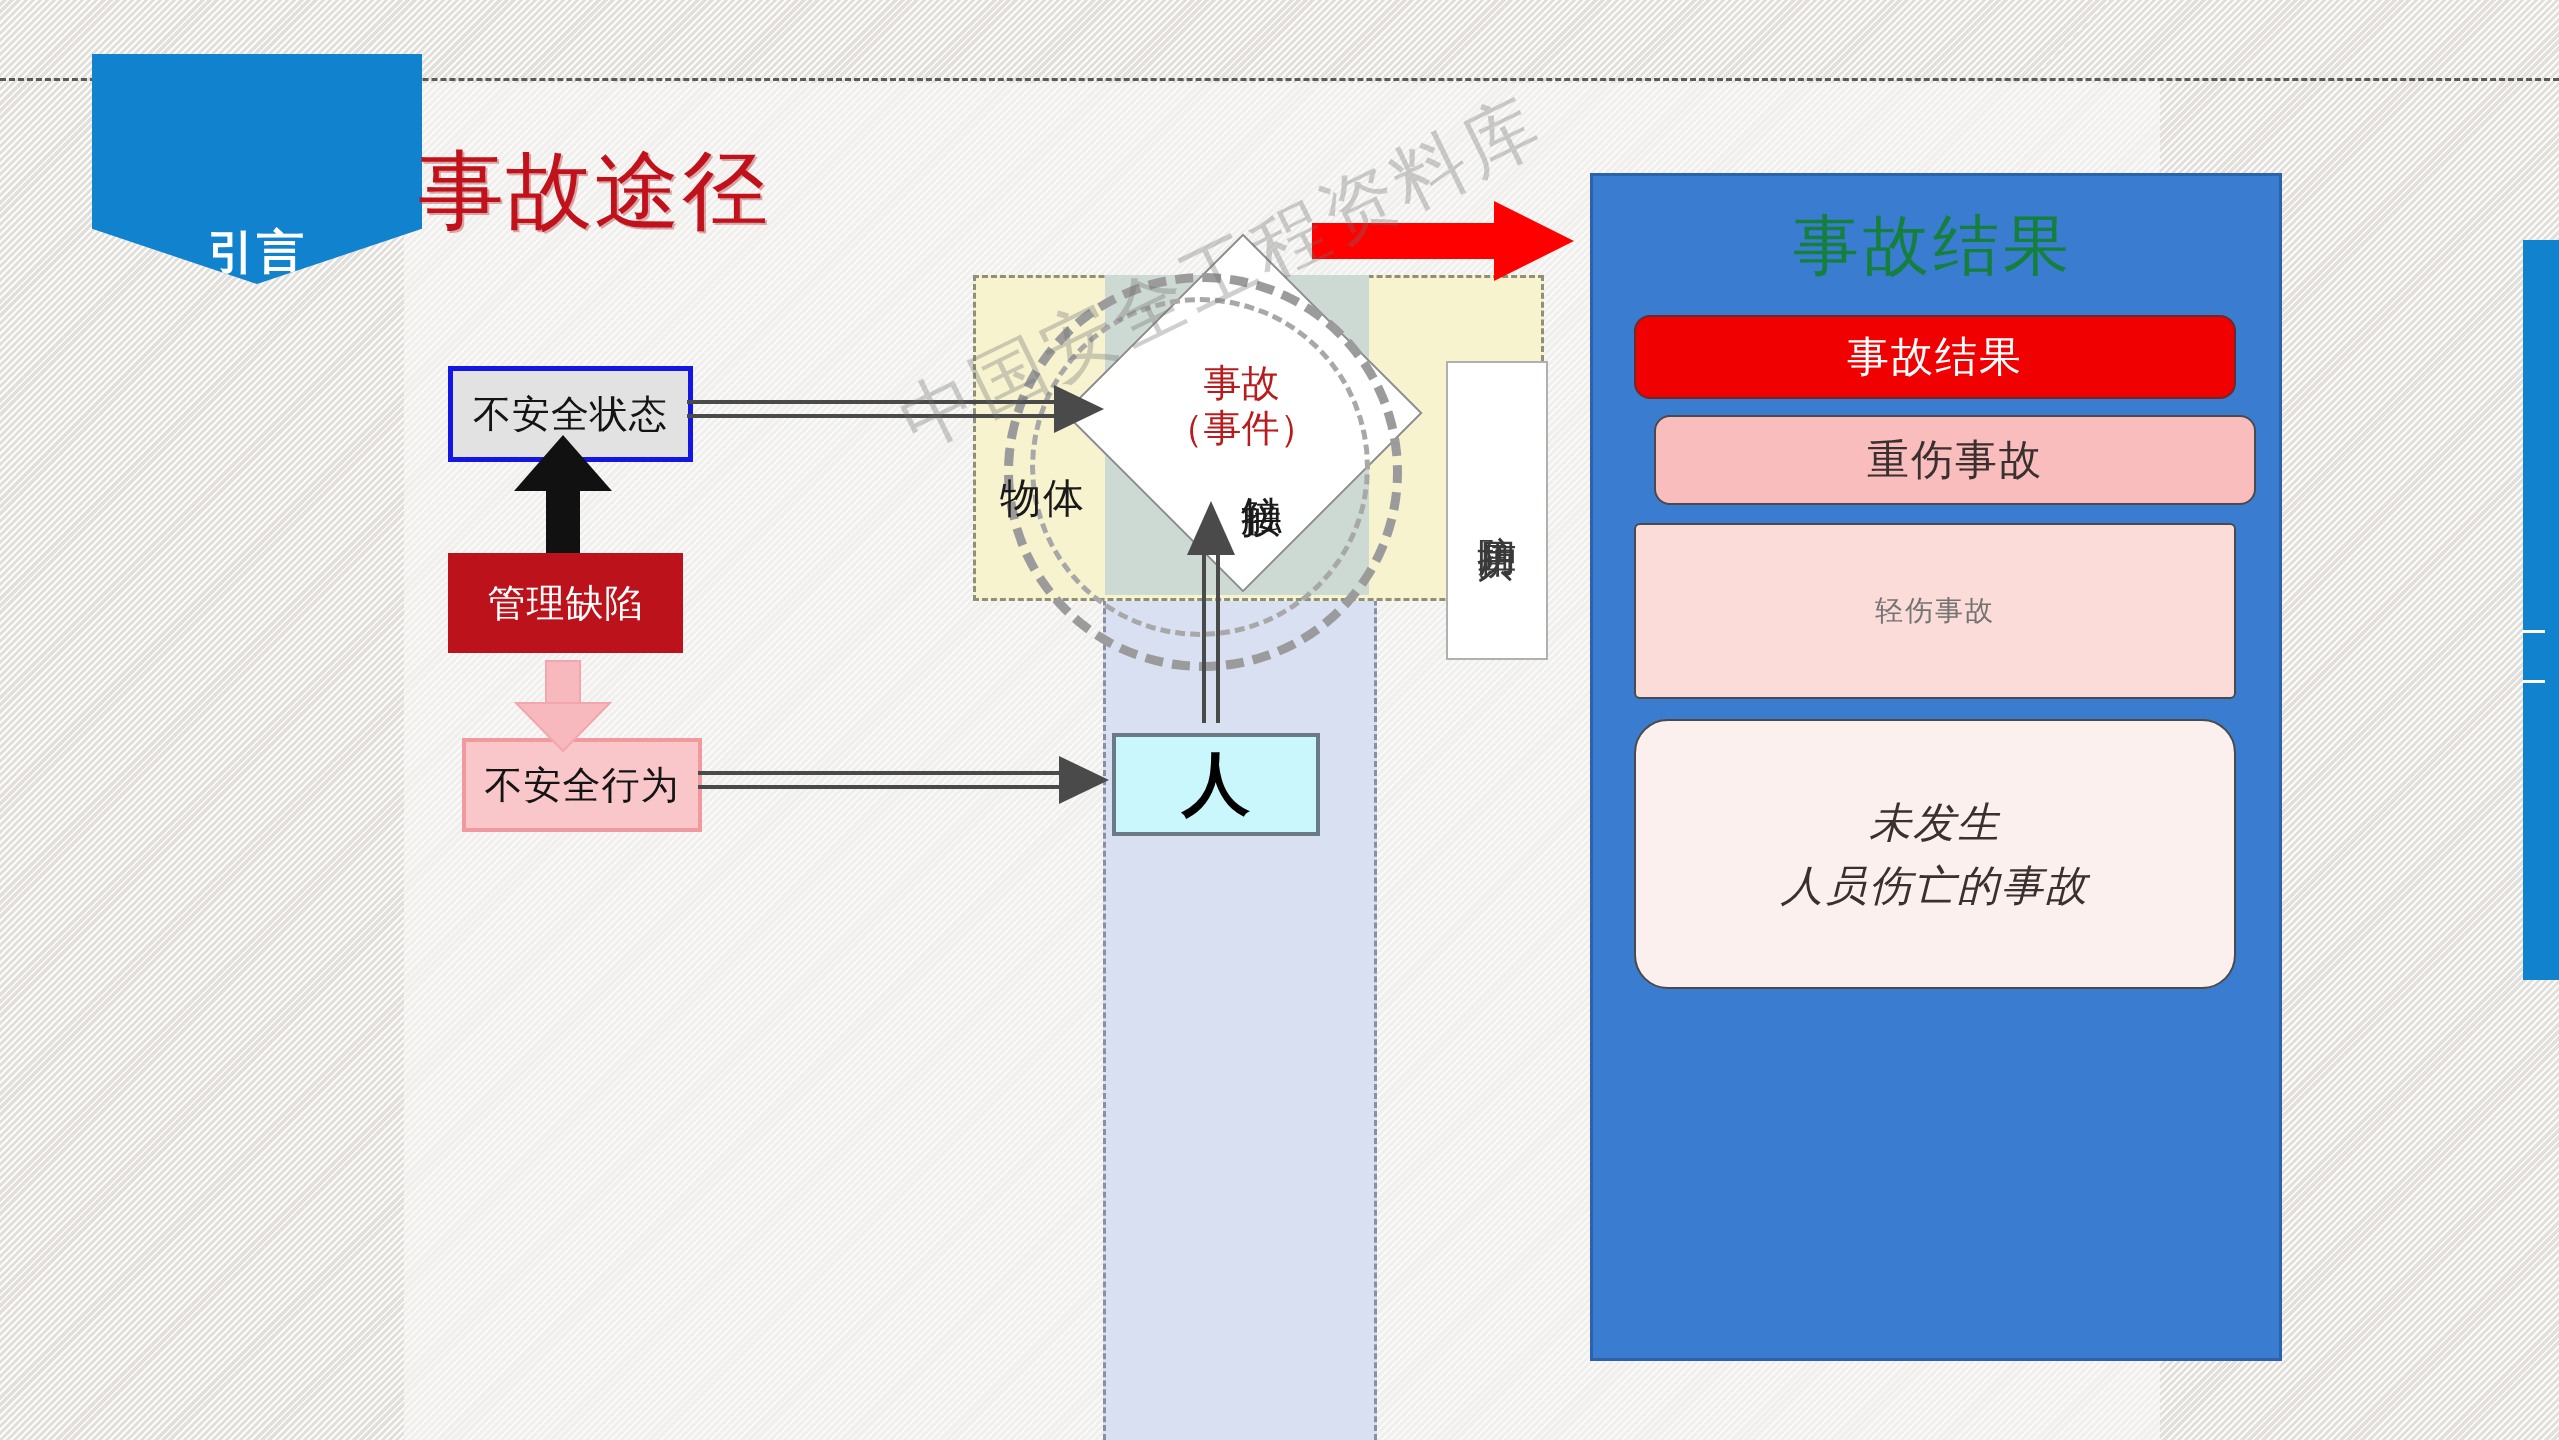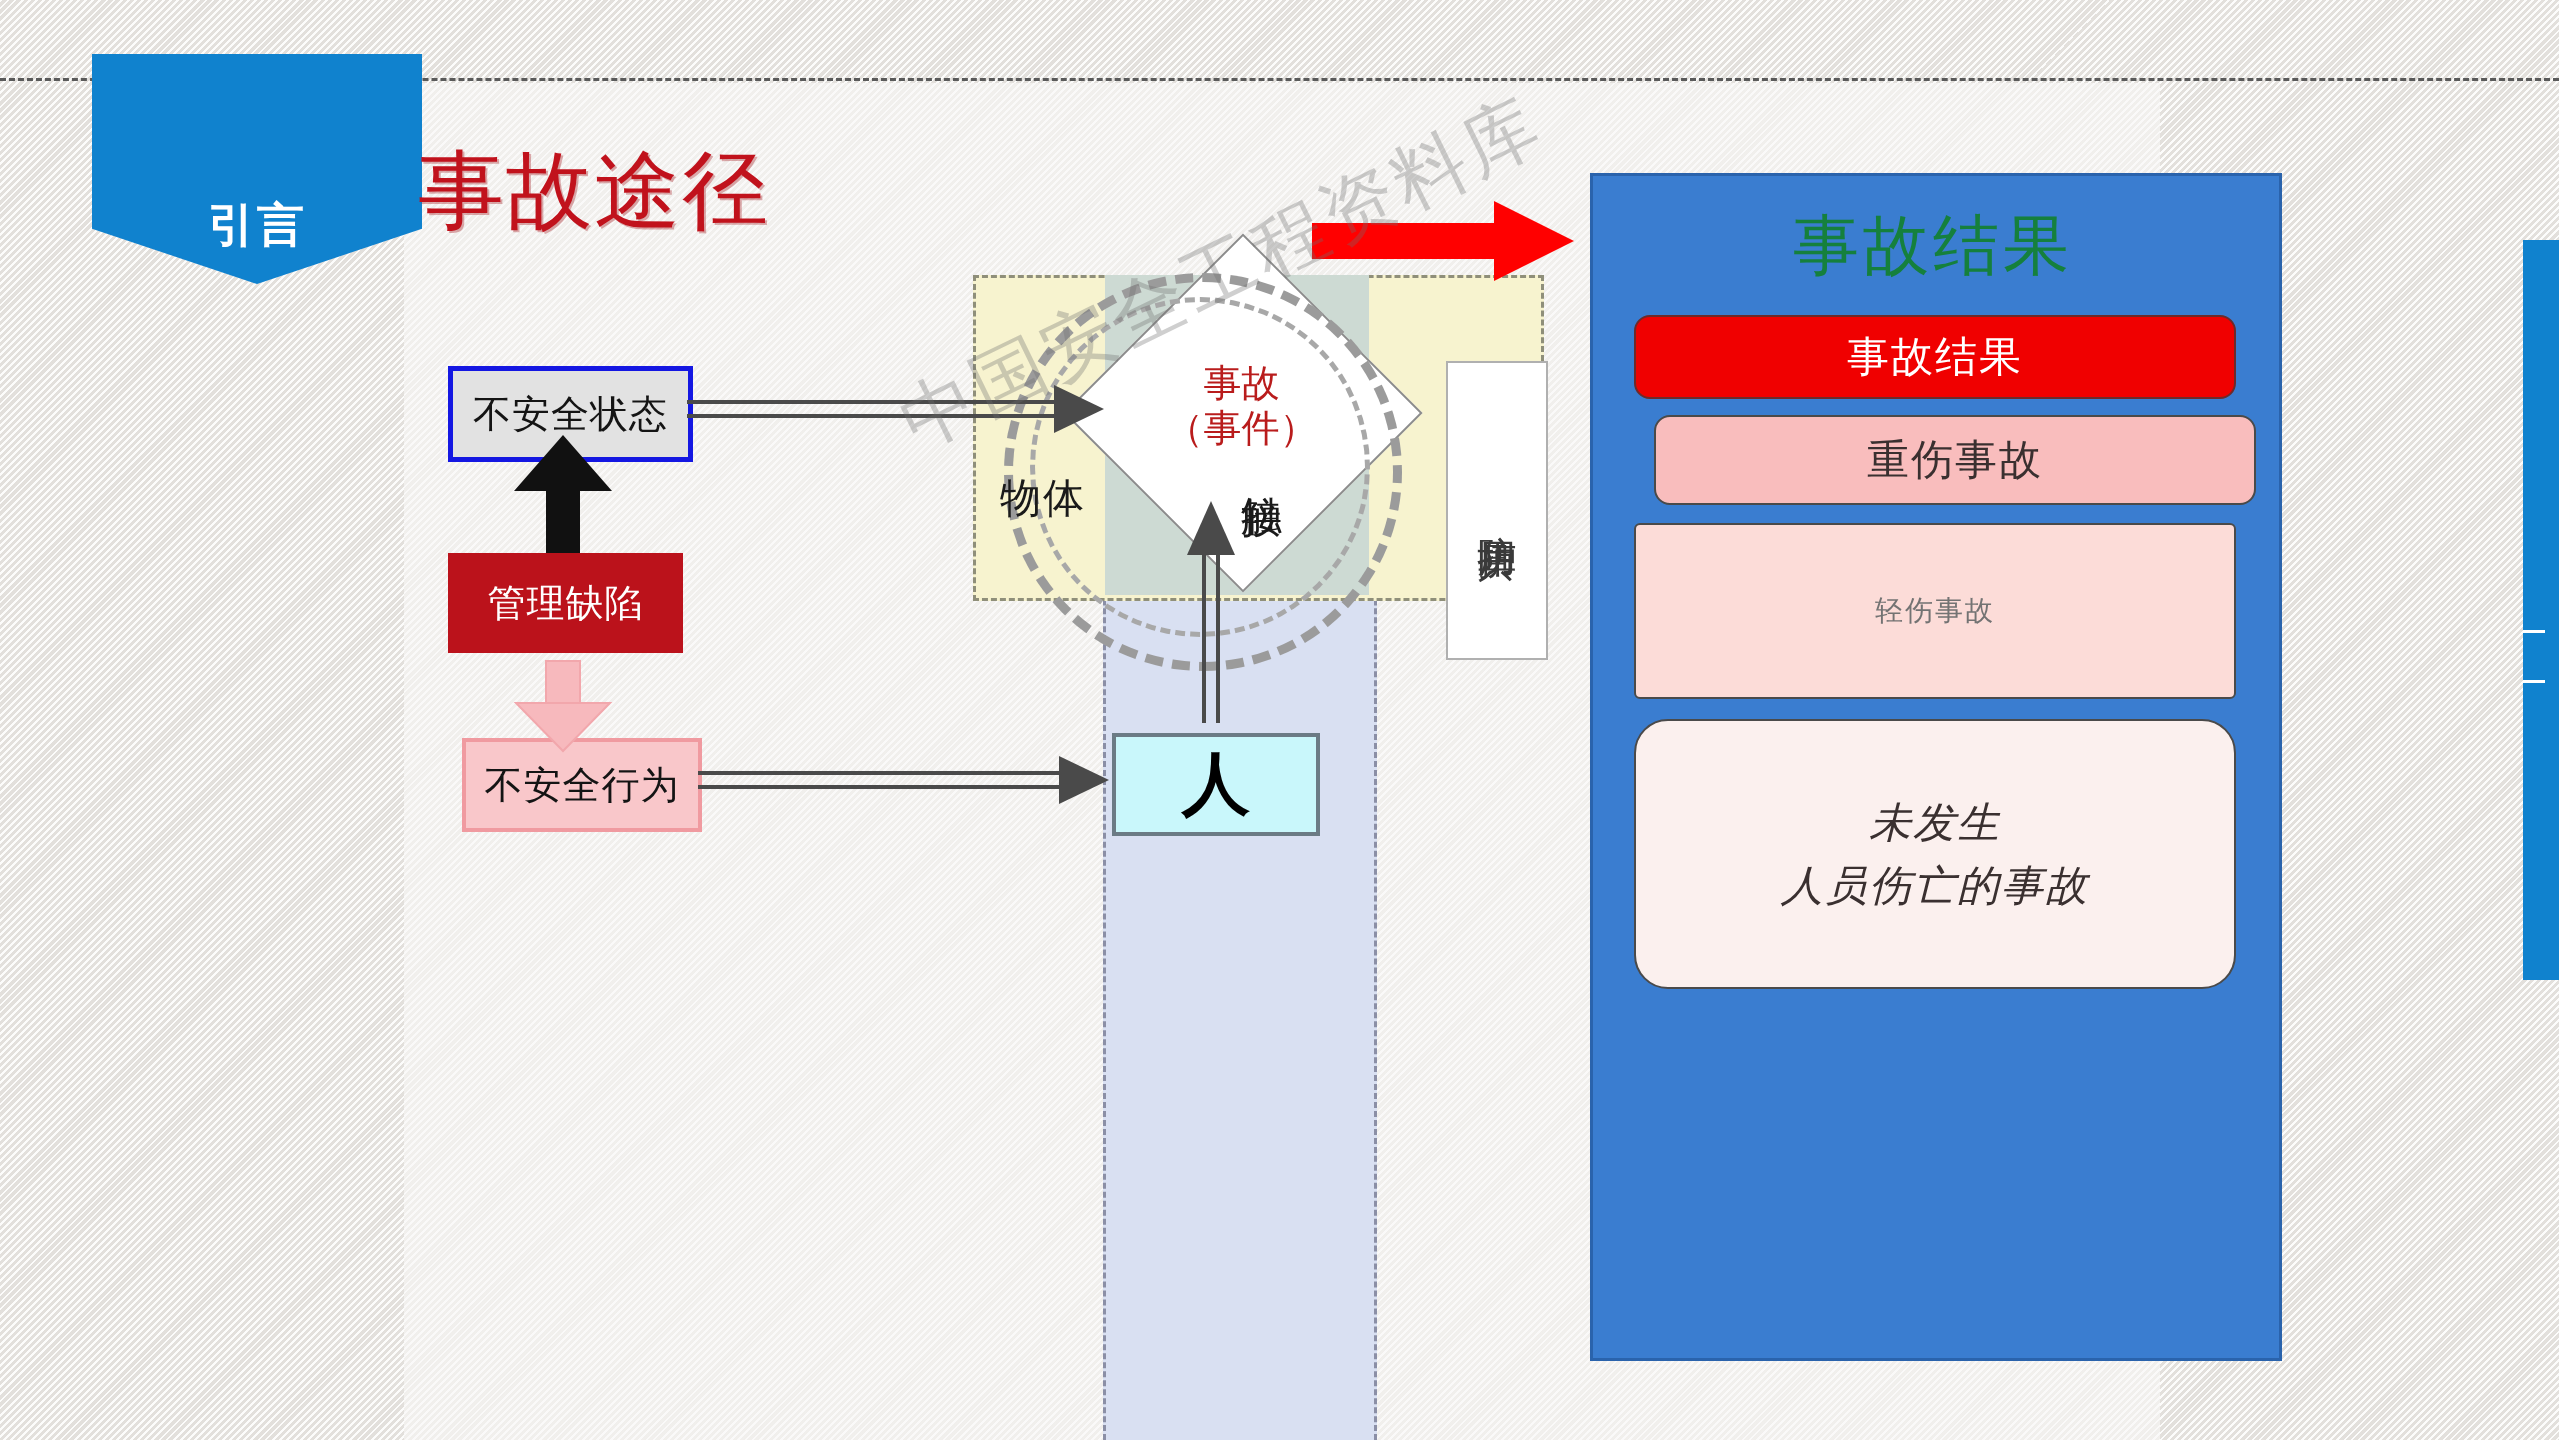--- a/index.html
+++ b/index.html
@@ -29,21 +29,21 @@
   }
   .dashed-rule{
     position:absolute;left:0;top:78px;width:2559px;height:0;
     border-top:3px dashed #5a5a5a;
   }
   
   .pennant{
     position:absolute;left:92px;top:54px;width:330px;height:230px;
     background:#1082ce;
     clip-path:polygon(0 0,100% 0,100% 76%,50% 100%,0 76%);
-    display:flex;align-items:center;justify-content:center;
+    display:flex;align-items:flex-end;justify-content:center;
   }
   .pennant-label{
     margin-top:112px;color:#ffffff;font-size:47px;font-weight:bold;
     letter-spacing:2px;
   }
   
   .main-title{
     position:absolute;left:418px;top:133px;
     font-size:86px;font-weight:normal;color:#c1121c;
     letter-spacing:2px;

